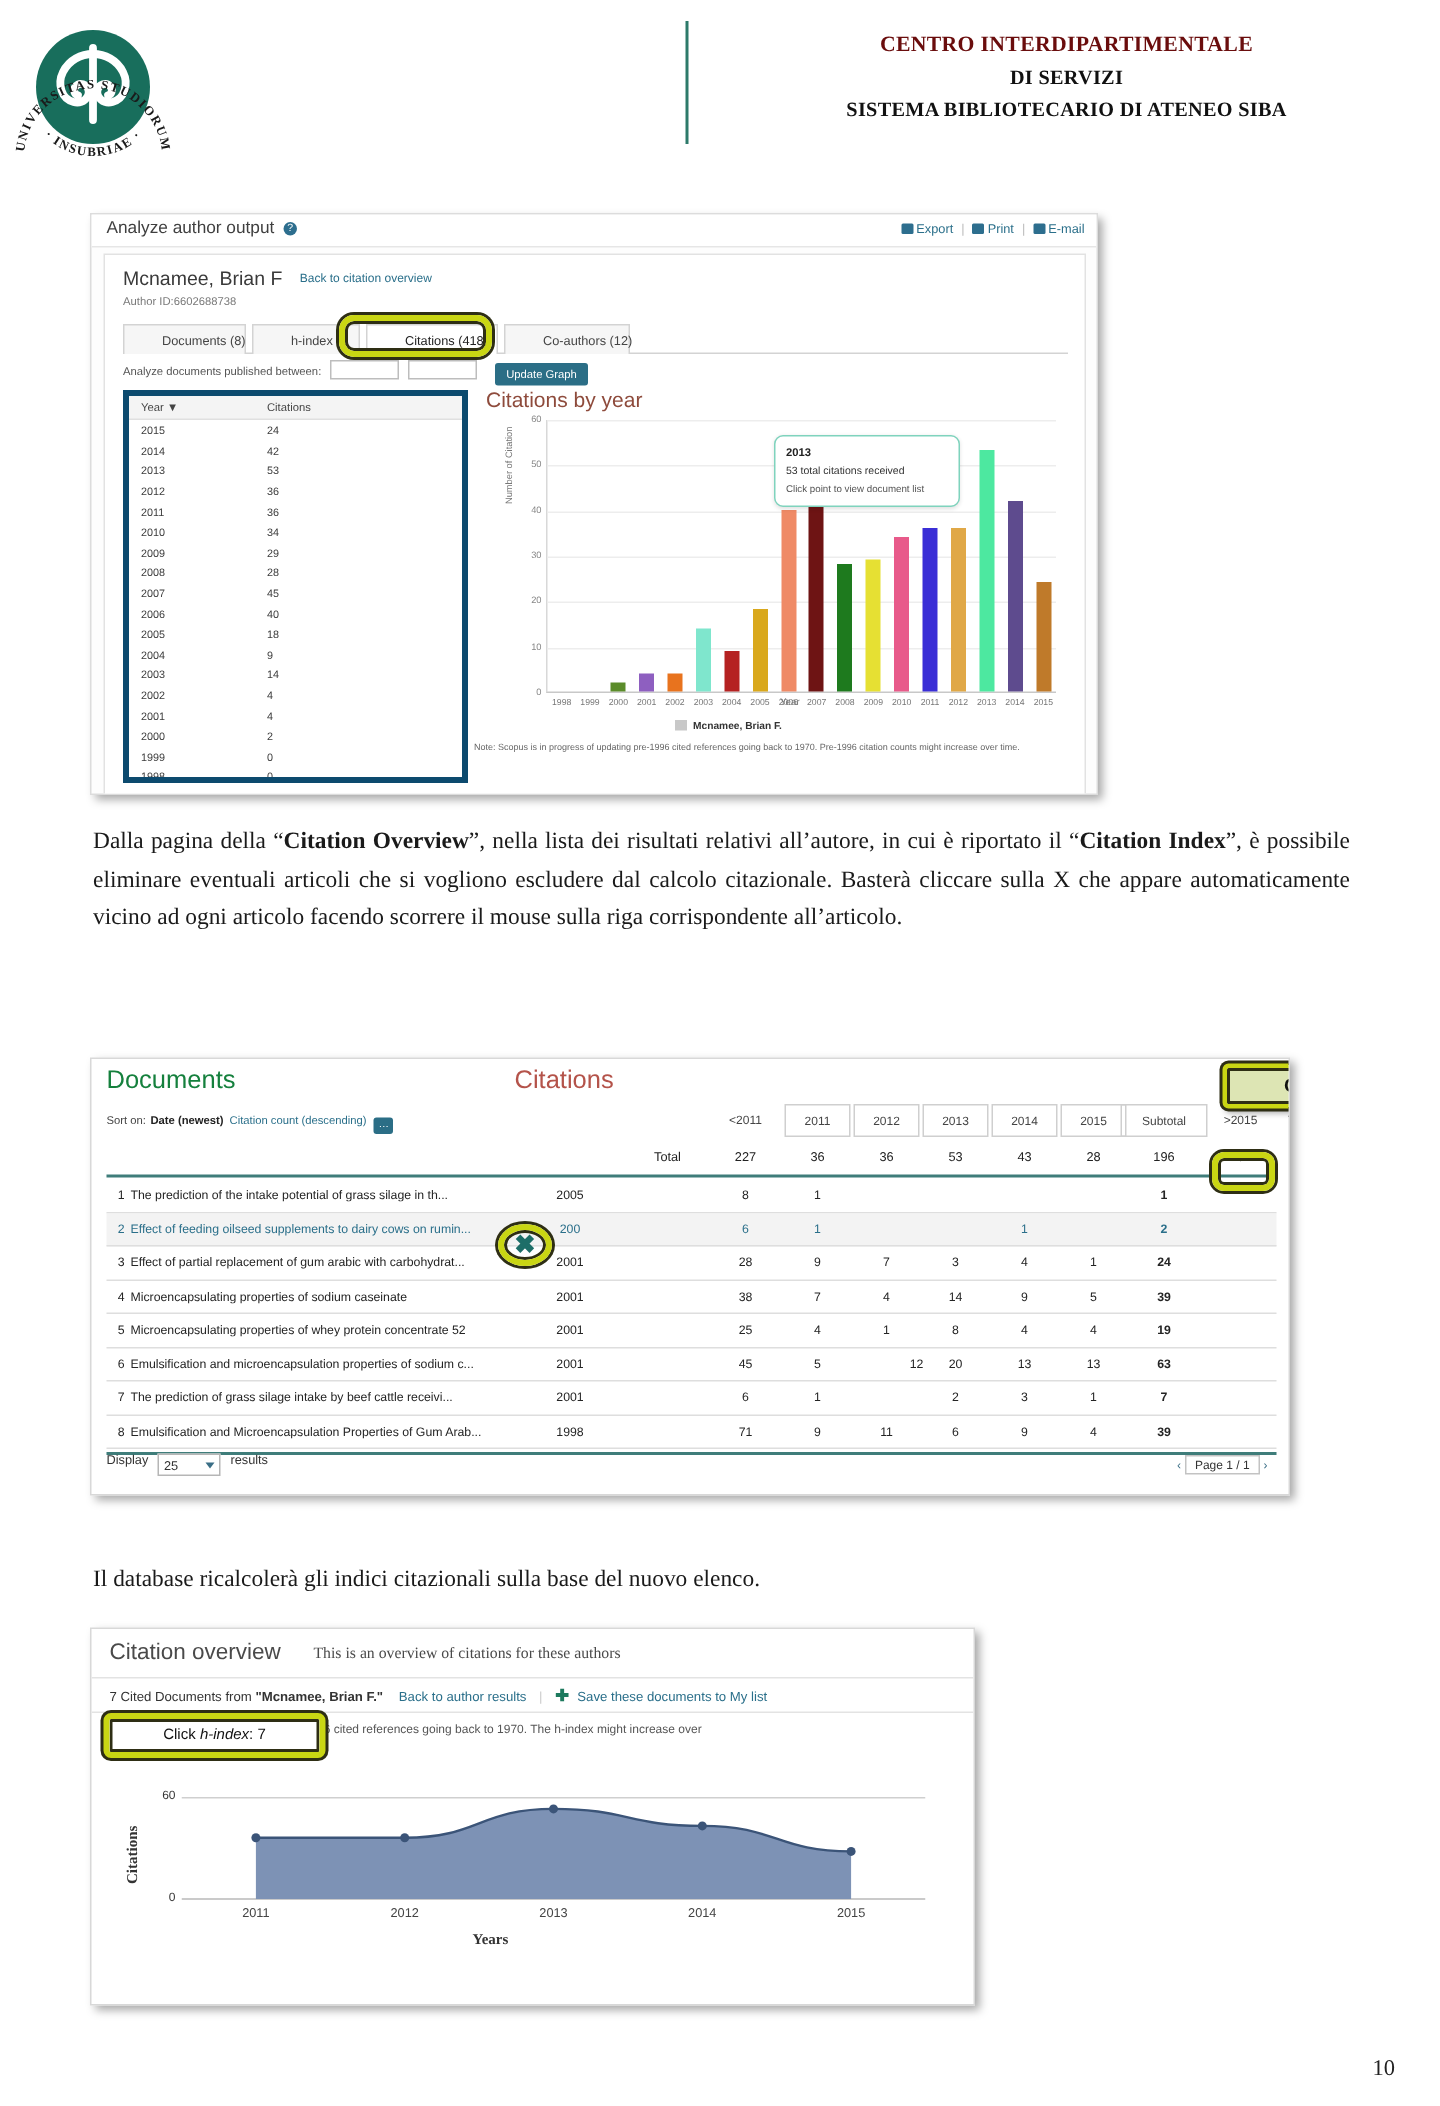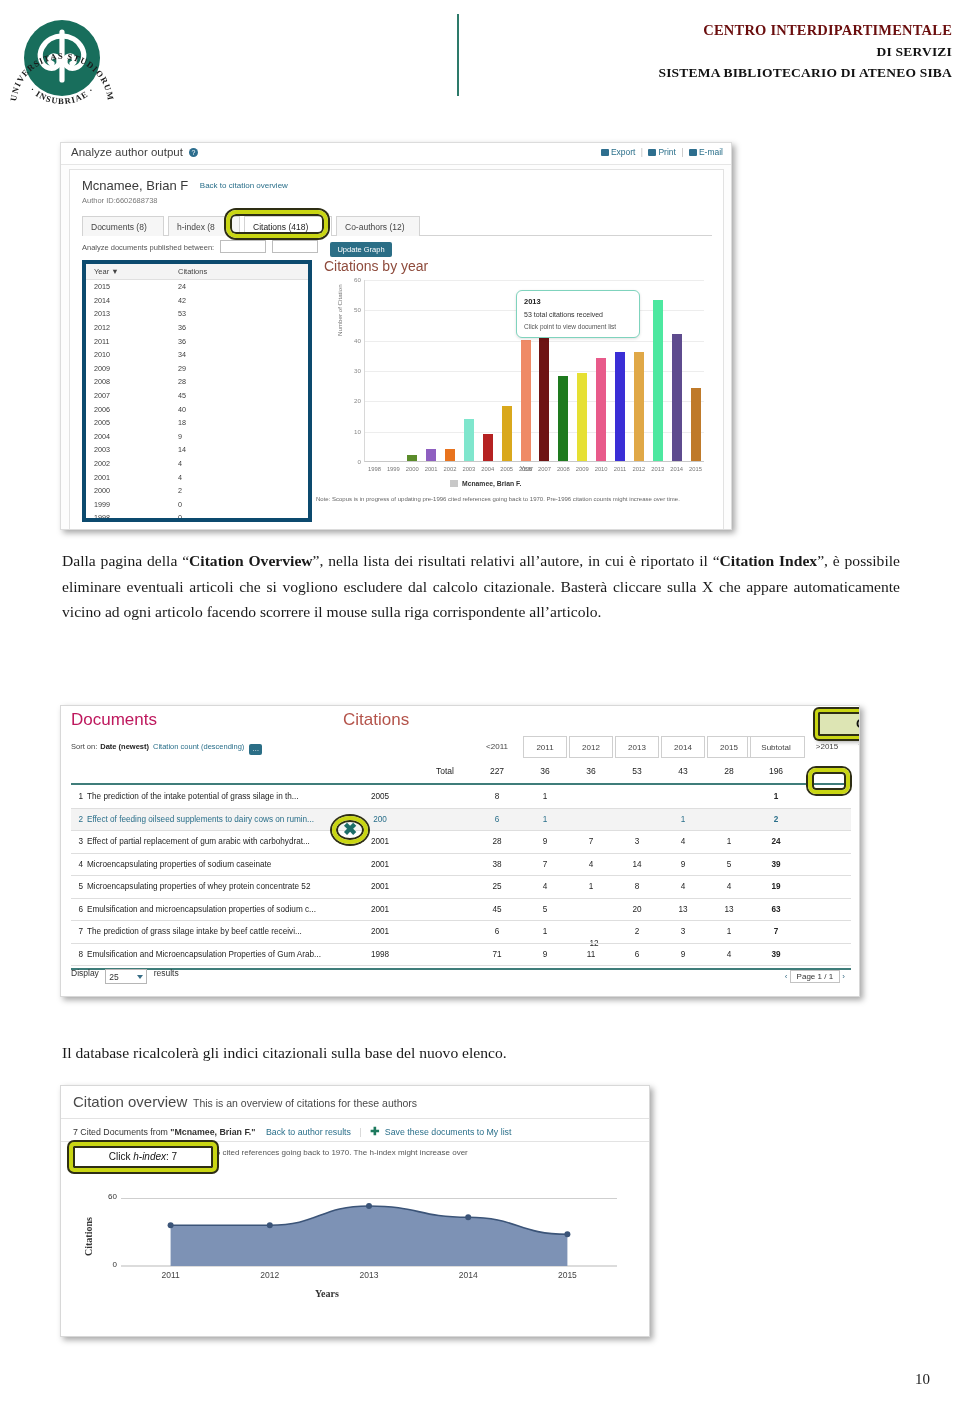--- a/index.html
+++ b/index.html
@@ -33,21 +33,21 @@
   }
   .uni-name .l2{
     font-size:20.5px; letter-spacing:.3px; margin-top:5px; white-space:nowrap;
   }
   .hdr-divider{
     position:absolute; left:457px; top:14px; width:2px; height:82px;
     background:#2d7a6a;
   }
   .centro{
     position:absolute; left:470px; top:20px; width:482px;
-    text-align:right;
+    text-align:center;
     color:#4d0d0d;
     font-family:"Liberation Serif", serif;
     font-weight:bold;
     font-size:14.5px;
     line-height:21px;
     letter-spacing:.2px;
   }
   .centro .c1{ color:#6a0d0d; }
   .centro .c2{ color:#111; font-size:13.5px; }
   .centro .c3{ color:#111; font-size:13.5px; }
@@ -126,21 +126,21 @@
   .s1-tabs{
     position:absolute; left:12px; top:44px; width:630px; height:22px;
     border-bottom:1px solid #d3d3d3;
   }
   .s1-tab{
     position:absolute; top:2px; height:20px;
     border:1px solid #d3d3d3; border-bottom:none;
     background:#f6f6f6;
     font-family:"Liberation Sans", sans-serif;
     font-size:8.5px; color:#444;
-    padding:5px 8px 0 8px;
+    padding:5px 8px 0 25px;
     white-space:nowrap;
   }
   .s1-tab.active{ background:#fff; font-weight:normal; color:#222; }
   .s1-filterrow{
     position:absolute; left:12px; top:70px;
     font-family:"Liberation Sans", sans-serif;
     font-size:7.5px; color:#555;
   }
   .s1-daterange{
     display:inline-block; width:46px; height:13px;
@@ -247,21 +247,21 @@
   .bc-tip .t2{ font-size:7px; color:#333; margin-top:5px; }
   .bc-tip .t3{ font-size:6.5px; color:#555; margin-top:5px; }
 
   
   #shot2{
     left:60px; top:705px; width:800px; height:292px;
     background:#fff; border:1px solid #d8d8d8;
   }
   .s2-hdr-docs{
     position:absolute; left:10px; top:4px;
-    font-family:"Liberation Sans", sans-serif; font-size:17px; color:#be185d;
+    font-family:"Liberation Sans", sans-serif; font-size:17px; color:#15803d;
   }
   .s2-hdr-cits{
     position:absolute; left:282px; top:4px;
     font-family:"Liberation Sans", sans-serif; font-size:17px; color:#b4534a;
   }
   .s2-citidx-badge{
     position:absolute; left:754px; top:3px; width:168px; height:30px;
     background:#dde5b4; border:3px solid #c9d613;
     box-shadow:0 0 0 2px #2e2e14, inset 0 0 0 2px #2e2e14, 2px 3px 4px rgba(0,0,0,.35);
     border-radius:4px;
@@ -349,22 +349,22 @@
   
   #shot3{
     left:60px; top:1085px; width:590px; height:252px;
     background:#fff; border:1px solid #d8d8d8;
   }
   .s3-title{
     position:absolute; left:12px; top:7px;
     font-family:"Liberation Sans", sans-serif; font-size:15px; color:#4a4a4a;
   }
   .s3-subtitle{
-    position:absolute; left:132px; top:11px;
-    font-family:Liberation Sans, sans-serif; font-size:10.5px; color:#4a4a4a;
+    position:absolute; left:148px; top:11px;
+    font-family:Liberation Serif, serif; font-size:10.5px; color:#4a4a4a;
   }
   .s3-bar{
     position:absolute; left:0; top:32px; width:100%; height:24px;
     border-top:1px solid #e3e3e3; border-bottom:1px solid #e3e3e3;
     font-family:"Liberation Sans", sans-serif; font-size:8.8px; color:#333;
     line-height:24px;
   }
   .s3-bar .pad{ padding-left:12px; }
   .s3-bar .strong{ font-weight:bold; }
   .s3-bar .lnk{ color:#2a6f8a; margin-left:8px; }
@@ -742,21 +742,21 @@
         <div class="s2-cell" style="left: 676px; width: 58px; font-weight: bold;">19</div>
         <div class="s2-cell" style="left: 736px; width: 40px;"></div>
         <div class="s2-cell" style="left: 776px; width: 40px; font-weight: bold;">46</div>
       </div>
       <div class="s2-row" style="top: 162.5px;">
         <div class="num">6</div>
         <div class="ttl">Emulsification and microencapsulation properties of sodium c...</div>
         <div class="yr" style="left: 292px;">2001</div>
         <div class="s2-cell" style="left: 404px; width: 44px;">45</div>
         <div class="s2-cell" style="left: 452px; width: 44px;">5</div>
-        <div class="s2-cell" style="left: 501px; width: 44px; margin-top: 34px;">12</div>
+        <div class="s2-cell" style="left: 518px; width: 44px;">12</div>
         <div class="s2-cell" style="left: 544px; width: 44px;">20</div>
         <div class="s2-cell" style="left: 590px; width: 44px;">13</div>
         <div class="s2-cell" style="left: 636px; width: 44px;">13</div>
         <div class="s2-cell" style="left: 676px; width: 58px; font-weight: bold;">63</div>
         <div class="s2-cell" style="left: 736px; width: 40px;"></div>
         <div class="s2-cell" style="left: 776px; width: 40px; font-weight: bold;">108</div>
       </div>
       <div class="s2-row" style="top: 185px;">
         <div class="num">7</div>
         <div class="ttl">The prediction of grass silage intake by beef cattle receivi...</div>

